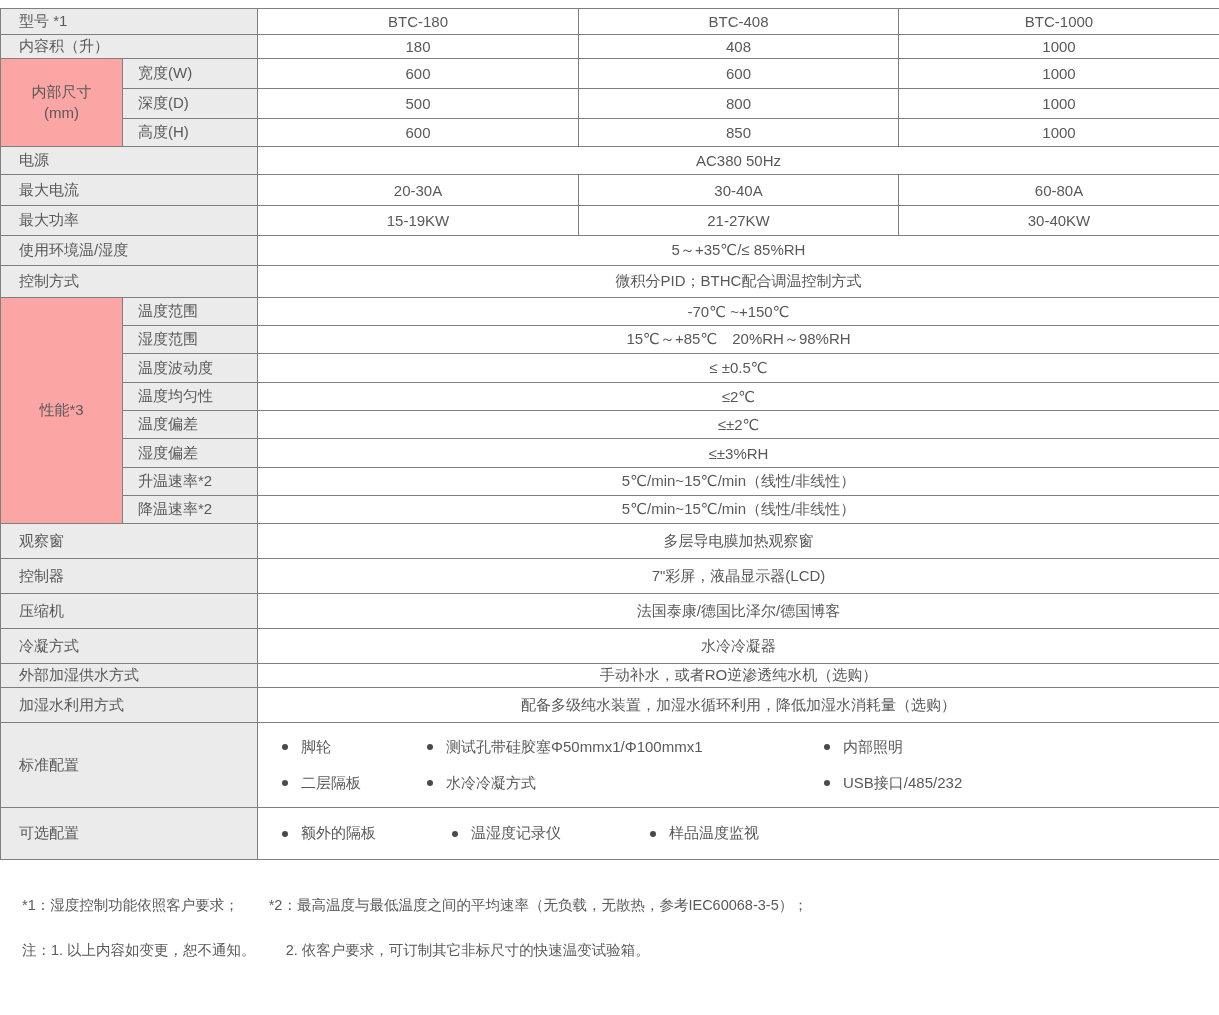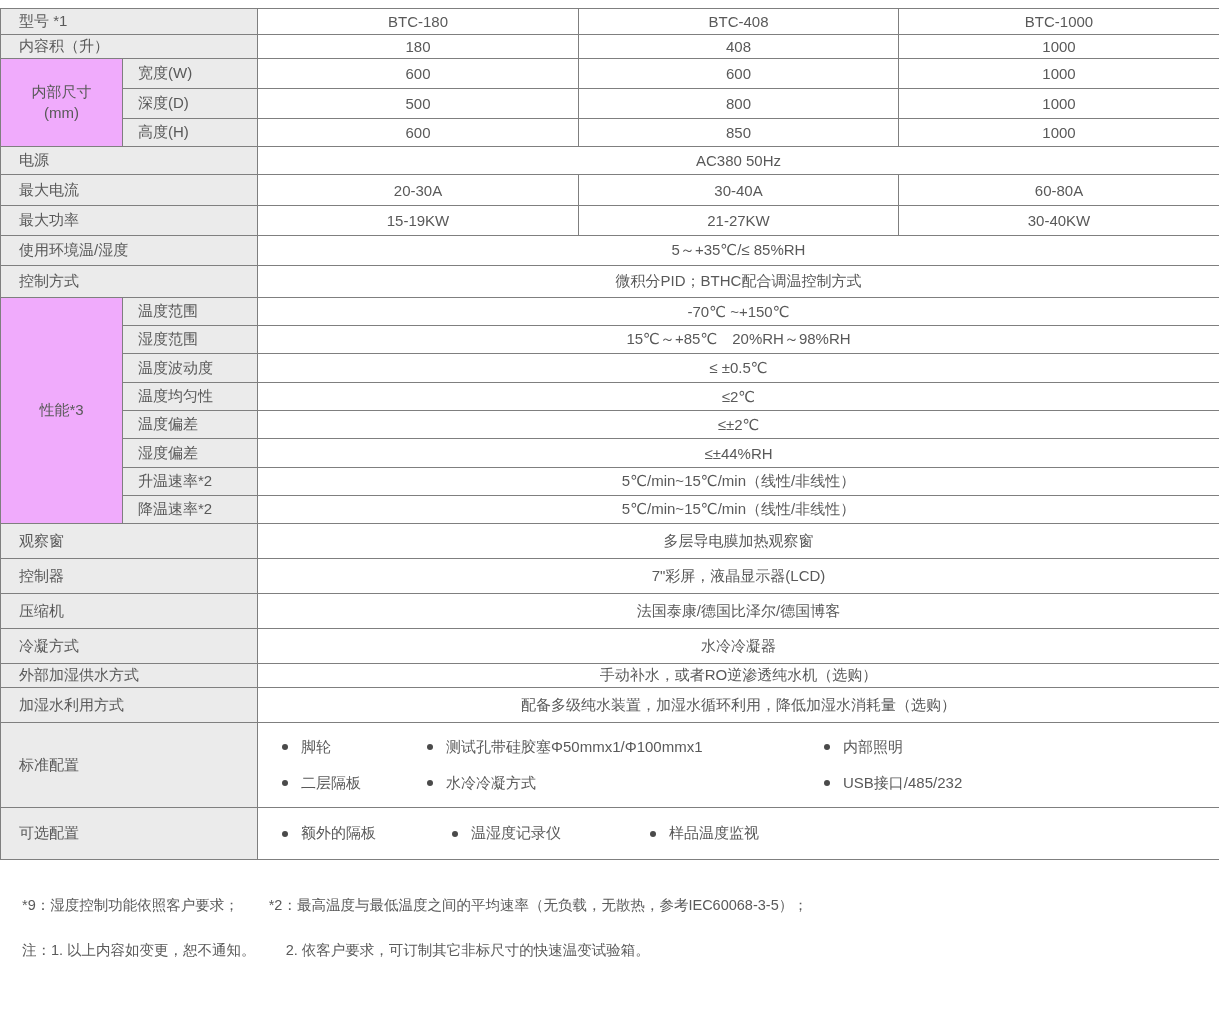--- a/index.html
+++ b/index.html
@@ -28,21 +28,21 @@
     background: #ebebeb;
     text-align: left;
     padding: 2px 6px 2px 18px;
   }
   td.sublabel {
     background: #ebebeb;
     text-align: left;
     padding: 2px 4px 2px 15px;
   }
   td.group {
-    background: #f0abfc;
+    background: #fca5a5;
     text-align: center;
     padding: 2px 8px;
     line-height: 1.35;
   }
   td.value {
     background: #ffffff;
     text-align: center;
     padding: 2px 21px;
   }
   td.cfg {
@@ -173,21 +173,21 @@
   <tr style="height:28px">
     <td class="sublabel">温度均匀性</td>
     <td class="value" colspan="3">≤2℃</td>
   </tr>
   <tr style="height:28px">
     <td class="sublabel">温度偏差</td>
     <td class="value" colspan="3">≤±2℃</td>
   </tr>
   <tr style="height:29px">
     <td class="sublabel">湿度偏差</td>
-    <td class="value" colspan="3">≤±44%RH</td>
+    <td class="value" colspan="3">≤±3%RH</td>
   </tr>
   <tr style="height:28px">
     <td class="sublabel">升温速率*2</td>
     <td class="value" colspan="3">5℃/min~15℃/min（线性/非线性）</td>
   </tr>
   <tr style="height:28px">
     <td class="sublabel">降温速率*2</td>
     <td class="value" colspan="3">5℃/min~15℃/min（线性/非线性）</td>
   </tr>
 
@@ -265,18 +265,18 @@
               <span>样品温度监视</span>
             </div>
       </div>
     </td>
   </tr>
 </tbody>
   </table>
 
 <div class="notes">
   <div class="note-line">
-    <span class="seg1">*9：湿度控制功能依照客户要求；</span><span>*2：最高温度与最低温度之间的平均速率（无负载，无散热，参考IEC60068-3-5）；</span>
+    <span class="seg1">*1：湿度控制功能依照客户要求；</span><span>*2：最高温度与最低温度之间的平均速率（无负载，无散热，参考IEC60068-3-5）；</span>
   </div>
   <div class="note-line final">
     <span class="seg1">注：1. 以上内容如变更，恕不通知。</span><span>2. 依客户要求，可订制其它非标尺寸的快速温变试验箱。</span>
   </div>
 </div>
 
 </body></html>

